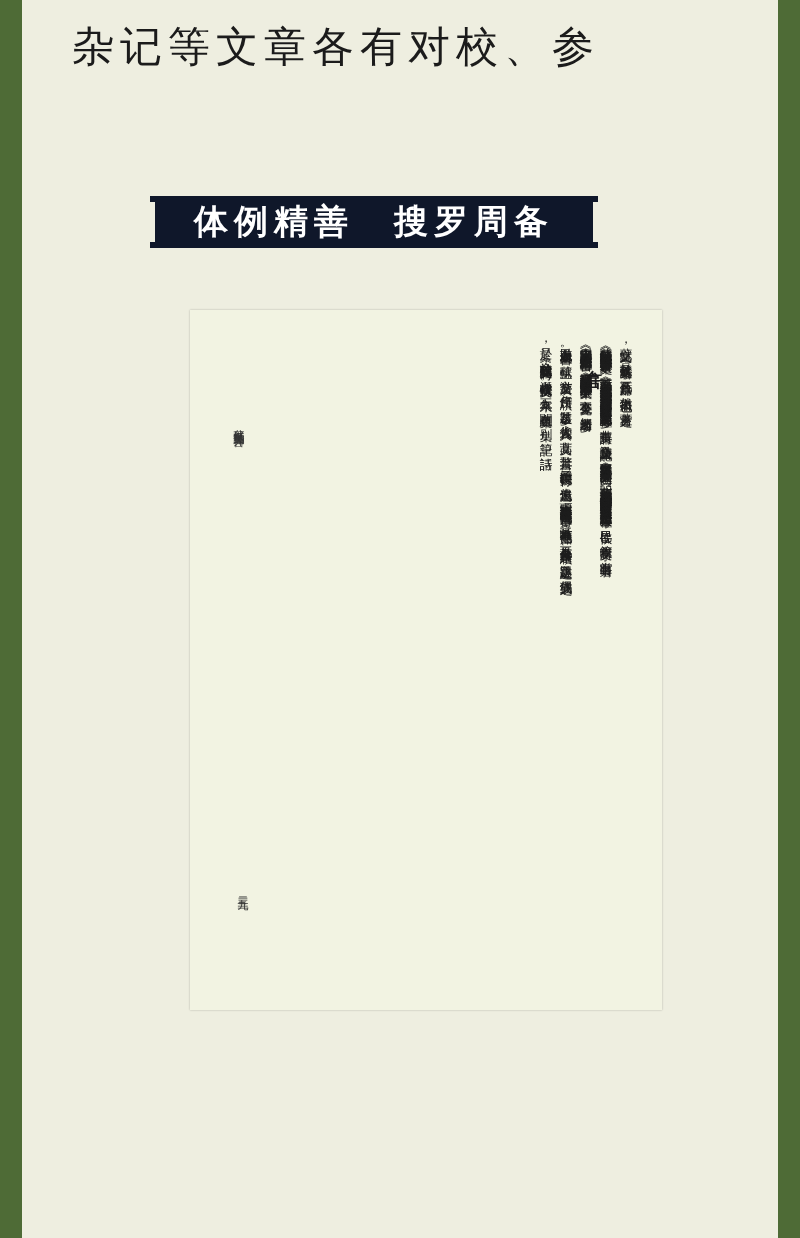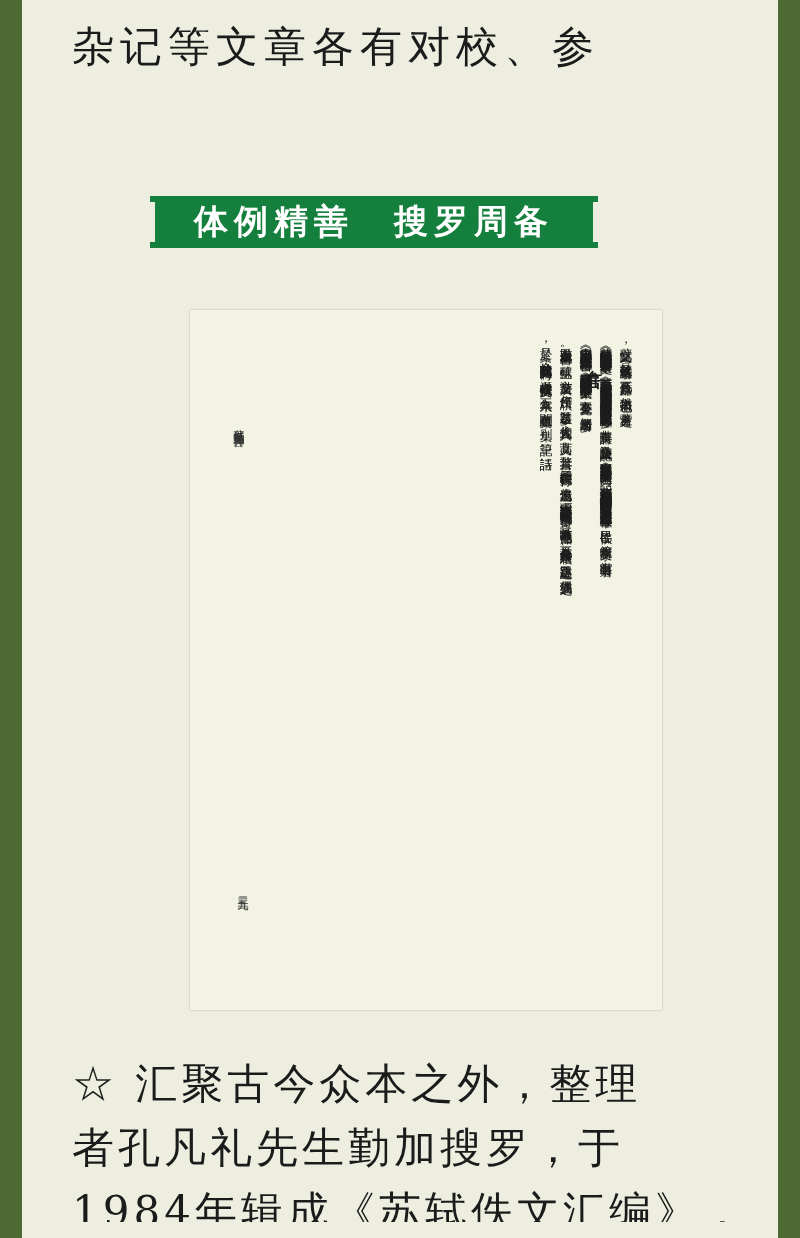--- a/index.html
+++ b/index.html
@@ -45,21 +45,21 @@
     height: 30px;
     overflow: hidden;
   }
   
   .banner {
     position: absolute;
     left: 128px;
     top: 196px;
     width: 448px;
     height: 52px;
-    background: #15803d;
+    background: #0f172a;
     display: flex;
     align-items: center;
     justify-content: center;
   }
   .banner-inner {
     width: 516px;
     height: 40px;
     border-left: 5px solid #eeeee0;
     border-right: 5px solid #eeeee0;
     display: flex;
@@ -182,20 +182,15 @@
           <p>蘇軾之文，見於《蘇軾文集》者，凡三千八百餘篇，然猶未盡也。蓋嘗考之。</p>
           <p>蘇軾著述著録於《昭德先生郡斋讀書志》《直齋書録解題》《宋史·藝文志》而已久佚者有《東坡先生别集》《三十二卷本》《東坡别集》《四十六卷本》《讀别集》《儋耳手澤》《奏議補遺》《南征集》《黄州集》《讀集》《北歸集》等多種。其中有詩集、詩文合集及筆記。《直齋書録解題》提及之麻沙本《大全集》尚不在内，明萬曆所刊《重編東坡先生外集》卷首列舉之蘇軾著作如《南行集》《當即南征集》《坡梁集》《錢塘集》《超然集》《黄樓集》等二十二種，皆已早佚。本篇所收文字，當有出其中者。</p>
           <p>查宋周必大《平園續稿》卷八《題東坡上薛向樞密書》，謂蘇軾此書見麻沙本及《别集》《此麻沙本當即麻沙本《大全集》，文字今竟不見，知所遺者尚多。</p>
           <p>以上乃就人集者而言。蘇軾一生，交游甚廣，所作尺牘，題跋甚多。後人仰其人，高其文，贅其書，屢予以搜輯刊行，然未遍也。宋岳珂《寶真齋法書贊》卷十二録蘇軾書簡凡二十首，唯一首見今本《他可知已》，其不見於今傳各本之尺牘、題跋之墨迹，猶偶或見之。</p>
           <p>於是，余於校點《蘇軾文集》同時，潛心搜輯蘇軾佚文。五六年來，自有關總集、别集、筆記、詩話、</p>
         </div>
         <div class="vtext scan-pageno">二三九三</div>
       </div>
     </div>
 
-    <div class="bottom-text">
-      <span>☆ 汇聚古今众本之外，整理</span><br>
-      <span>者孔凡礼先生勤加搜罗，于</span><br>
-      <span class="line3">1984年辑成《苏轼佚文汇编》，</span>
-    </div>
 
   </div>
 </div>
 
 </body></html>

